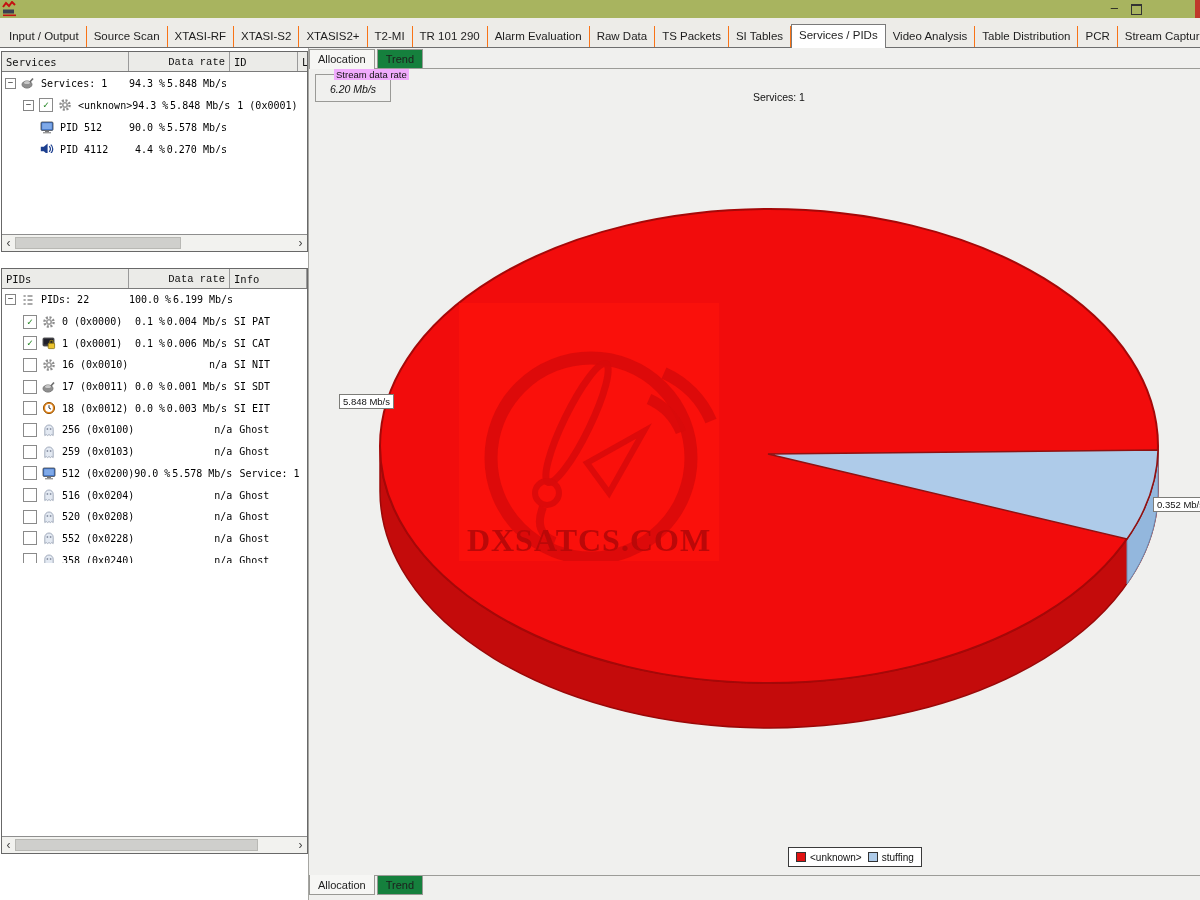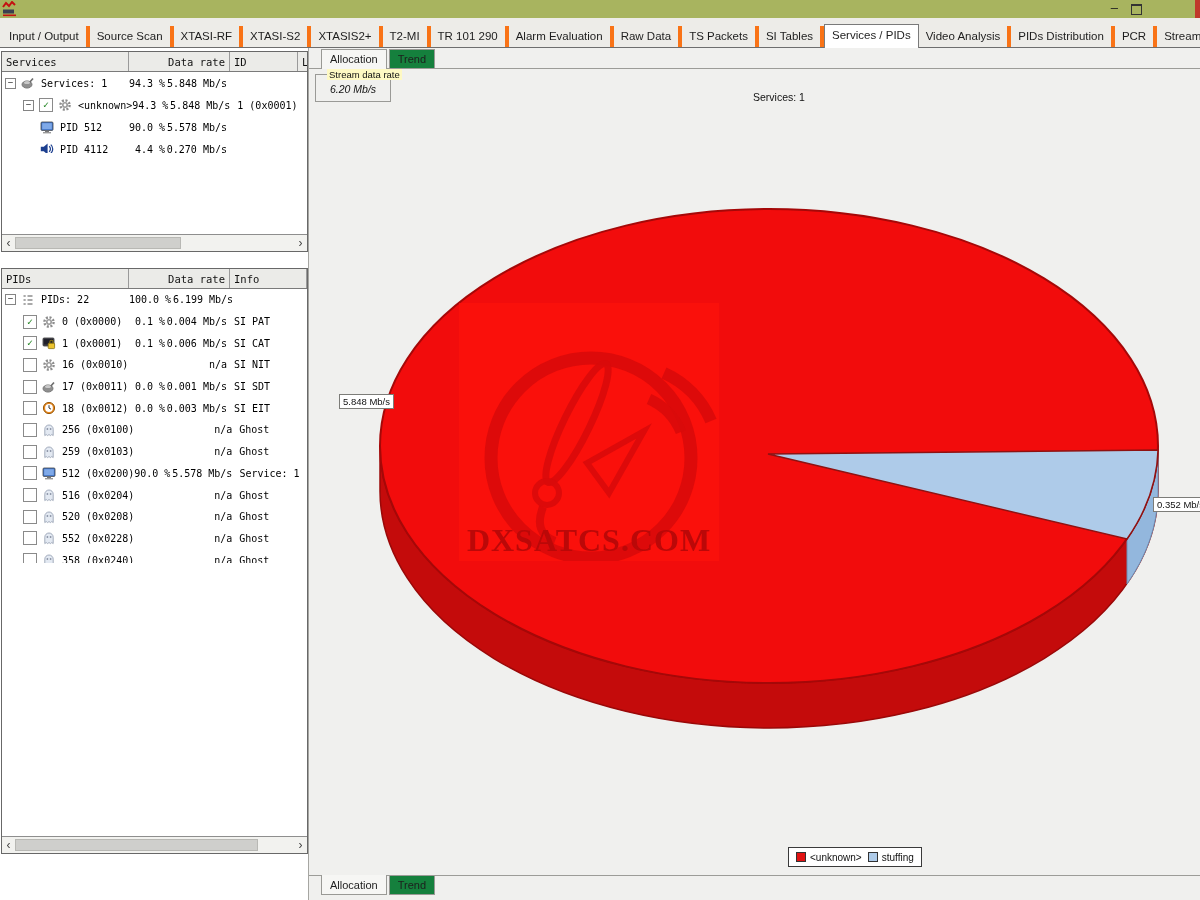--- a/index.html
+++ b/index.html
@@ -7,33 +7,33 @@
        font-family:"Liberation Sans",sans-serif;-webkit-font-smoothing:antialiased;}
   
   .titlebar{height:18px;background:#a8b45f;position:relative;display:flex;align-items:center;}
   .appicon{width:16px;height:16px;margin-left:2px;flex:none;}
   .wtitle{position:absolute;left:0;right:0;text-align:center;font-size:12px;color:#2e2e1f;}
   .wmin{position:absolute;right:82px;top:0;font-size:13px;color:#222;line-height:16px;cursor:default;}
   .wrestore{position:absolute;right:58px;top:4px;width:9px;height:8px;border:1px solid #333;border-top-width:2px;background:transparent;}
   .wclose{position:absolute;right:0;top:0;width:5px;height:18px;background:#c0392b;}
   
   .tabbar{height:29px;background:#edece8;border-bottom:1px solid #6e6e6e;display:flex;align-items:flex-end;padding-left:2px;}
-  .tab{font-size:11.5px;color:#1d1d1d;padding:4px 7px 5px 7px;border-right:4px solid #f97316;white-space:nowrap;position:relative;}
+  .tab{font-size:11.5px;color:#1d1d1d;padding:4px 7px 5px 7px;border-right:1px solid #f97316;white-space:nowrap;position:relative;}
   .tab.selected{background:#ffffff;border:1px solid #7a7a7a;border-bottom:none;margin-bottom:-1px;padding-bottom:7px;z-index:3;}
   
   .content{display:flex;height:852px;}
   .left{width:308px;flex:none;display:flex;flex-direction:column;background:#ffffff;padding:3px 0 0 1px;box-sizing:border-box;}
   .panel{border:1px solid #686868;background:#fff;display:flex;flex-direction:column;box-sizing:border-box;}
   .panel.services{height:201px;}
   .panel.pids{height:586px;margin-top:16px;}
   .phead{display:flex;height:19px;flex:none;background:#ebebe8;border-bottom:1px solid #7a7a7a;
          font-family:"DejaVu Sans Mono",monospace;font-size:10.5px;color:#111;}
   .phc{display:flex;align-items:center;padding:0 4px;border-right:1px solid #9a9a9a;box-sizing:border-box;overflow:hidden;white-space:nowrap;}
   .phc.c1{flex:0 0 127px;}
-  .phc.c2{flex:0 0 101px;justify-content:flex-end;}
+  .phc.c2{flex:0 0 101px;justify-content:flex-end;font-family:Liberation Mono, monospace;}
   .phc.c3f{flex:1;}
   .phc.c3{flex:0 0 68px;}
   .phc.c4{flex:1;border-right:none;}
   .rows{flex:1;overflow:hidden;font-family:"DejaVu Sans Mono",monospace;font-size:10px;color:#000;}
   .trow{display:flex;align-items:center;height:22px;white-space:nowrap;}
   .pids .trow{height:21.7px;}
   .larea{flex:0 0 127px;display:flex;align-items:center;padding-left:3px;box-sizing:border-box;overflow:visible;}
   .tw{flex:none;height:100%;border-left:1px dotted #d8d8d8;}
   .exp{flex:none;width:9px;height:9px;border:1px solid #848484;background:#fff;font-size:9px;line-height:7px;
        text-align:center;color:#333;margin-right:5px;}
@@ -45,31 +45,31 @@
   .tpct{flex:0 0 36px;text-align:right;}
   .trate{flex:0 0 62px;text-align:right;}
   .tinfo{padding-left:7px;overflow:hidden;}
   .filler{flex:1;background:#fff;}
   .hscroll{height:16px;flex:none;border-top:1px solid #8e8e8e;background:#f2f2ef;display:flex;align-items:center;}
   .sarrow{width:13px;text-align:center;font-size:12px;color:#444;flex:none;line-height:14px;}
   .sarrow.r{margin-left:auto;}
   .sthumb{height:12px;background:#cfcfcc;border:1px solid #b8b8b4;box-sizing:border-box;flex:none;}
   
   .right{flex:1;display:flex;flex-direction:column;background:#f0f0ee;border-left:1px solid #a6a6a2;min-width:0;}
-  .rtabs{height:20px;flex:none;display:flex;align-items:flex-end;padding-left:12px;background:#f0f0ee;}
+  .rtabs{height:20px;flex:none;display:flex;align-items:flex-end;padding-left:0;background:#f0f0ee;}
   .rtabs.bottom{height:24px;align-items:flex-start;padding-top:0;}
   .rtab{font-size:11px;color:#1d1d1d;padding:3px 8px;border:1px solid #999995;background:#15803d;margin-right:2px;position:relative;}
   .rtabs.top .rtab{border-bottom:none;}
   .rtabs.top .rtab.selected{background:#f6f6f4;margin-bottom:-1px;padding-bottom:4px;z-index:2;}
   .rtabs.bottom .rtab{border-top:none;border-bottom:1px solid #999995;}
   .rtabs.bottom .rtab.selected{background:#f6f6f4;margin-top:-1px;padding-top:4px;z-index:2;}
   .rcontent{flex:1;position:relative;background:#f0f0ee;border-top:1px solid #9c9c98;border-bottom:1px solid #9c9c98;overflow:hidden;}
   .piesvg{position:absolute;left:0;top:0;}
   .groupbox{position:absolute;left:6px;top:5px;width:74px;height:26px;border:1px solid #9a9a96;}
-  .gblabel{position:absolute;top:-6px;left:11px;background:#fef9c3;padding:0 2px;font-size:9.5px;color:#111;white-space:nowrap;}
+  .gblabel{position:absolute;top:-6px;left:18px;background:#f0abfc;padding:0 2px;font-size:9.5px;color:#111;white-space:nowrap;}
   .gbvalue{text-align:center;font-size:10.5px;color:#111;padding-top:8px;font-style:italic;}
   .caption{position:absolute;left:444px;top:22px;font-size:10.5px;color:#111;}
   .plabel{position:absolute;background:#fff;border:1px solid #7c7c78;font-size:9.5px;color:#111;padding:1px 3px;white-space:nowrap;}
   .legend{position:absolute;left:479px;top:778px;height:20px;background:#fff;border:1px solid #3a3a3a;
           display:flex;align-items:center;gap:6px;padding:0 7px;font-size:10px;color:#111;box-sizing:border-box;}
   .lgitem{display:flex;align-items:center;gap:4px;}
   .lgsw{width:10px;height:10px;border:1px solid #333;box-sizing:border-box;}
   
   .wmark{position:absolute;left:150px;top:234px;width:260px;height:258px;background:rgba(253,18,12,0.78);overflow:hidden;}
   .wmark svg{position:absolute;left:0;top:0;}
@@ -100,21 +100,21 @@
     <div class="tab">XTASI-S2</div>
     <div class="tab">XTASIS2+</div>
     <div class="tab">T2-MI</div>
     <div class="tab">TR 101 290</div>
     <div class="tab">Alarm Evaluation</div>
     <div class="tab">Raw Data</div>
     <div class="tab">TS Packets</div>
     <div class="tab">SI Tables</div>
     <div class="tab selected">Services / PIDs</div>
     <div class="tab">Video Analysis</div>
-    <div class="tab">PIDs Distribution</div>
+    <div class="tab">Table Distribution</div>
     <div class="tab">PCR</div>
     <div class="tab">Stream Capture</div>
   </div>
 
 <div class="content">
 
   <div class="left">
     <div class="panel services">
       <div class="phead" id="svc-head">
           <div class="phc c1">Services</div>

